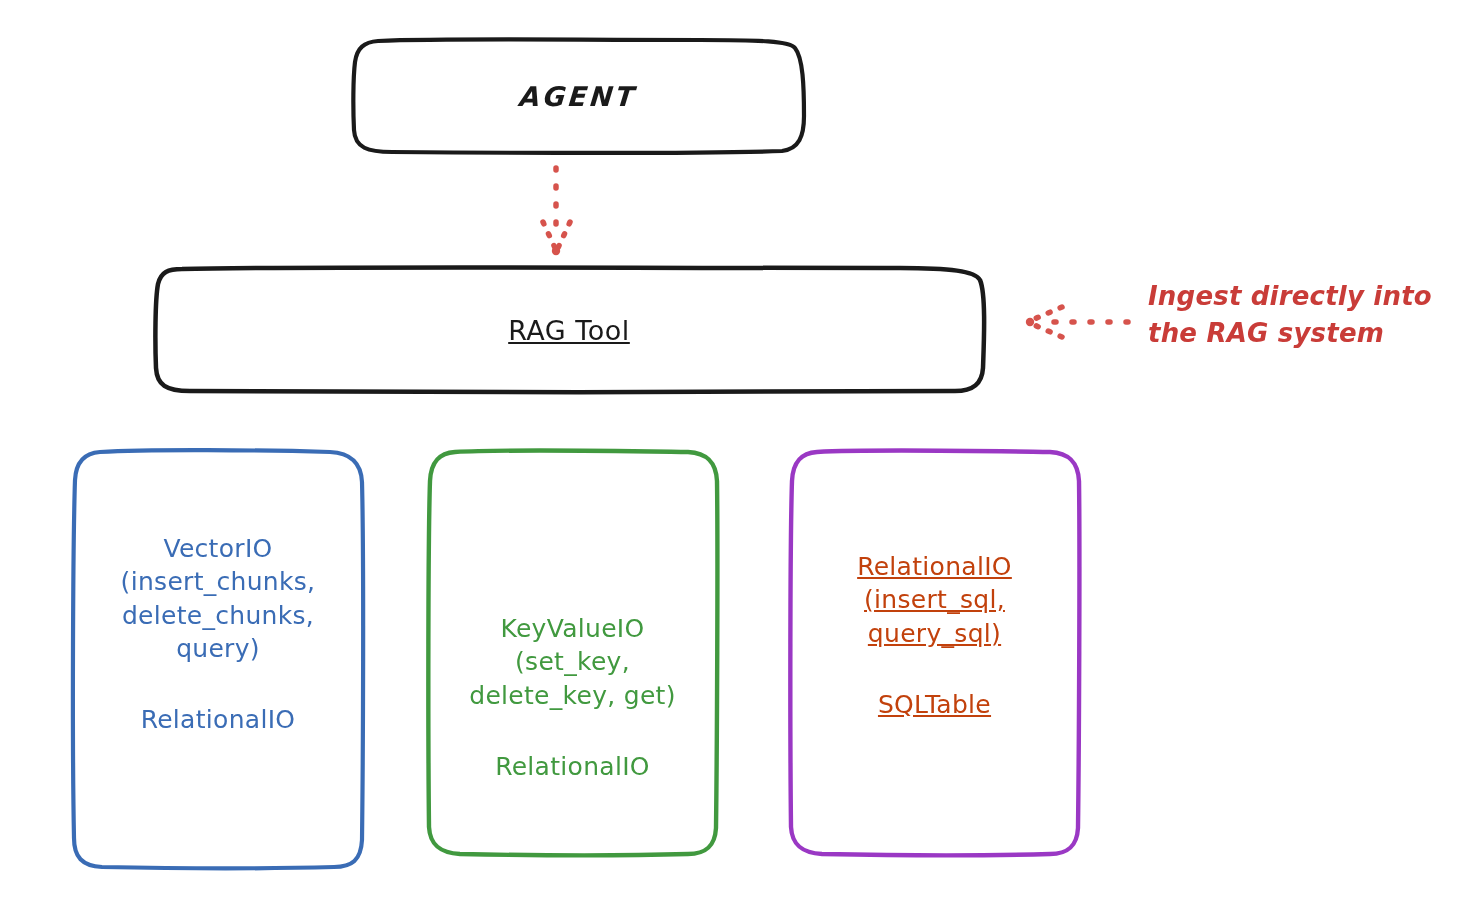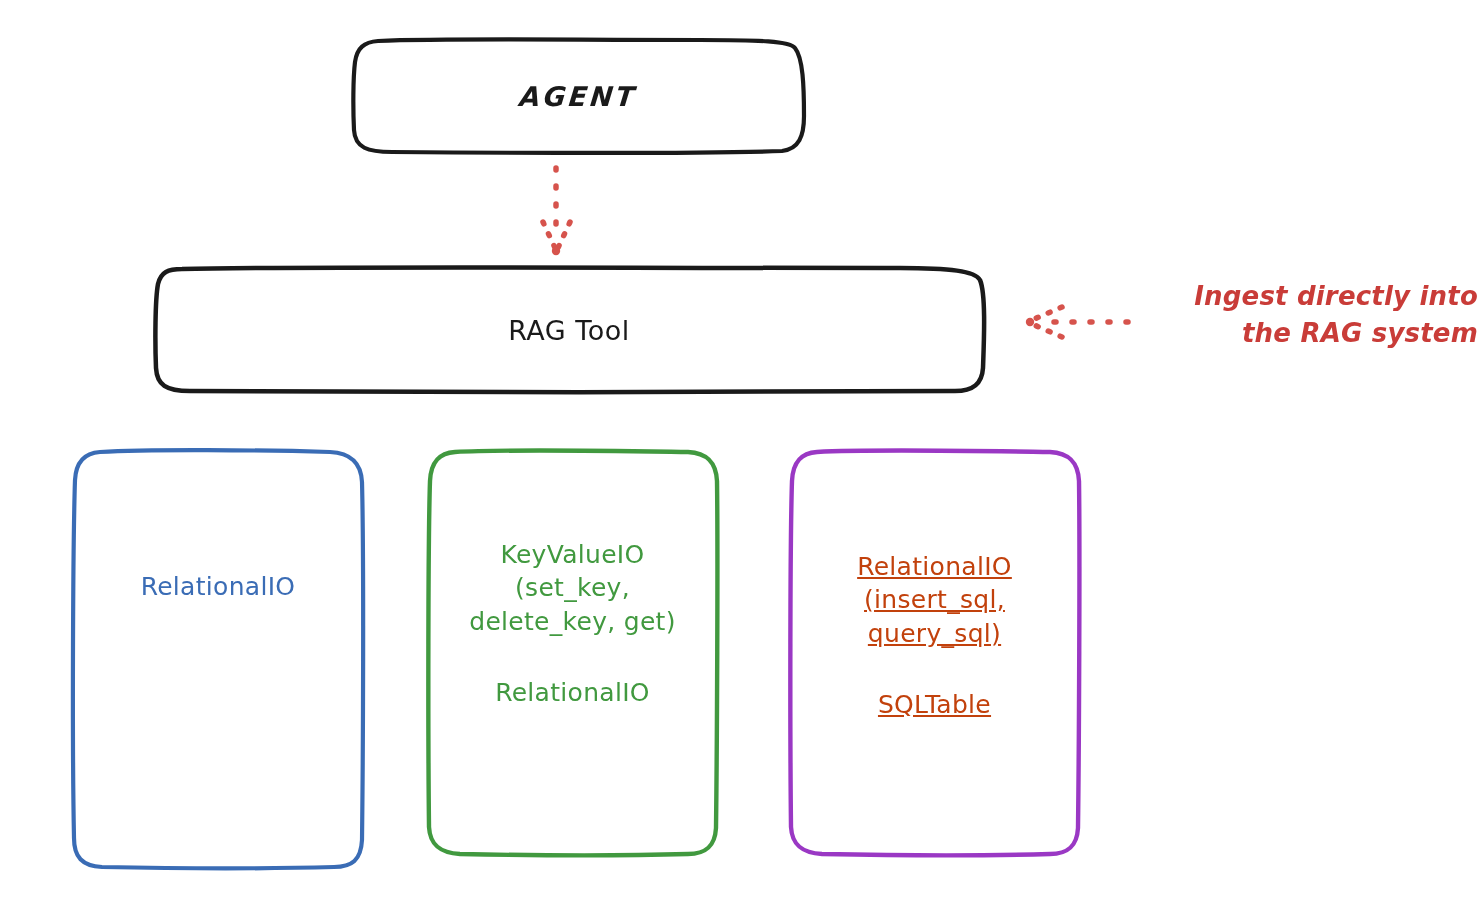--- a/index.html
+++ b/index.html
@@ -57,20 +57,21 @@
     top: 268px;
     width: 828px;
     height: 124px;
   }
   #rag-label {
     font-family: "DejaVu Sans", sans-serif;
     font-size: 27px;
     font-weight: 500;
     letter-spacing: 0.5px;
     color: #1a1a1a;
+    text-decoration: underline;
   }
 
   
   .leaf {
     padding: 0 14px;
   }
   #vector-node  { left: 73px;  top: 450px; width: 290px; height: 418px; }
   #keyvalue-node{ left: 428px; top: 450px; width: 289px; height: 405px; }
   #relational-node { left: 790px; top: 450px; width: 289px; height: 405px; }
 
@@ -89,37 +90,37 @@
     letter-spacing: 0.3px;
     margin-top: 40px;
   }
 
   #vector-node .leaf-api, #vector-node .leaf-index { color: #3a6cb5; }
   #keyvalue-node .leaf-api, #keyvalue-node .leaf-index { color: #41993f; }
   #relational-node .leaf-api, #relational-node .leaf-index { color: #c2410c; text-decoration: underline; }
 
   
   #vector-node { justify-content: flex-start; padding-top: 82px; }
-  #keyvalue-node { justify-content: flex-start; padding-top: 88px; }
+  #keyvalue-node { justify-content: center; padding-top: 88px; }
   #relational-node { justify-content: flex-start; padding-top: 100px; }
 
   
   #ingest-annotation {
     position: absolute;
     left: 1148px;
     top: 278px;
     width: 330px;
     z-index: 4;
     color: #c93c38;
     font-family: "DejaVu Sans", sans-serif;
     font-size: 26px;
     font-weight: 600;
     font-style: italic;
     line-height: 1.42;
-    text-align: right;
+    text-align: left;
     white-space: pre-line;
     letter-spacing: 0.2px;
   }
 </style>
 </head>
 <body>
 
 <svg id="canvas" viewBox="0 0 1484 910" xmlns="http://www.w3.org/2000/svg">
 
   <g>
@@ -199,20 +200,24 @@
 
 <div class="node" id="agent-node">
   <div id="agent-label">AGENT</div>
 </div>
 
 <div class="node" id="rag-node">
   <div id="rag-label">RAG Tool</div>
 </div>
 
 <div class="node leaf" id="vector-node">
+  <div class="leaf-api">VectorIO
+(insert_chunks,
+delete_chunks,
+query)</div>
   <div class="leaf-index">RelationalIO</div>
 </div>
 
 <div class="node leaf" id="keyvalue-node">
   <div class="leaf-api">KeyValueIO
 (set_key,
 delete_key, get)</div>
   <div class="leaf-index">RelationalIO</div>
 </div>
 

